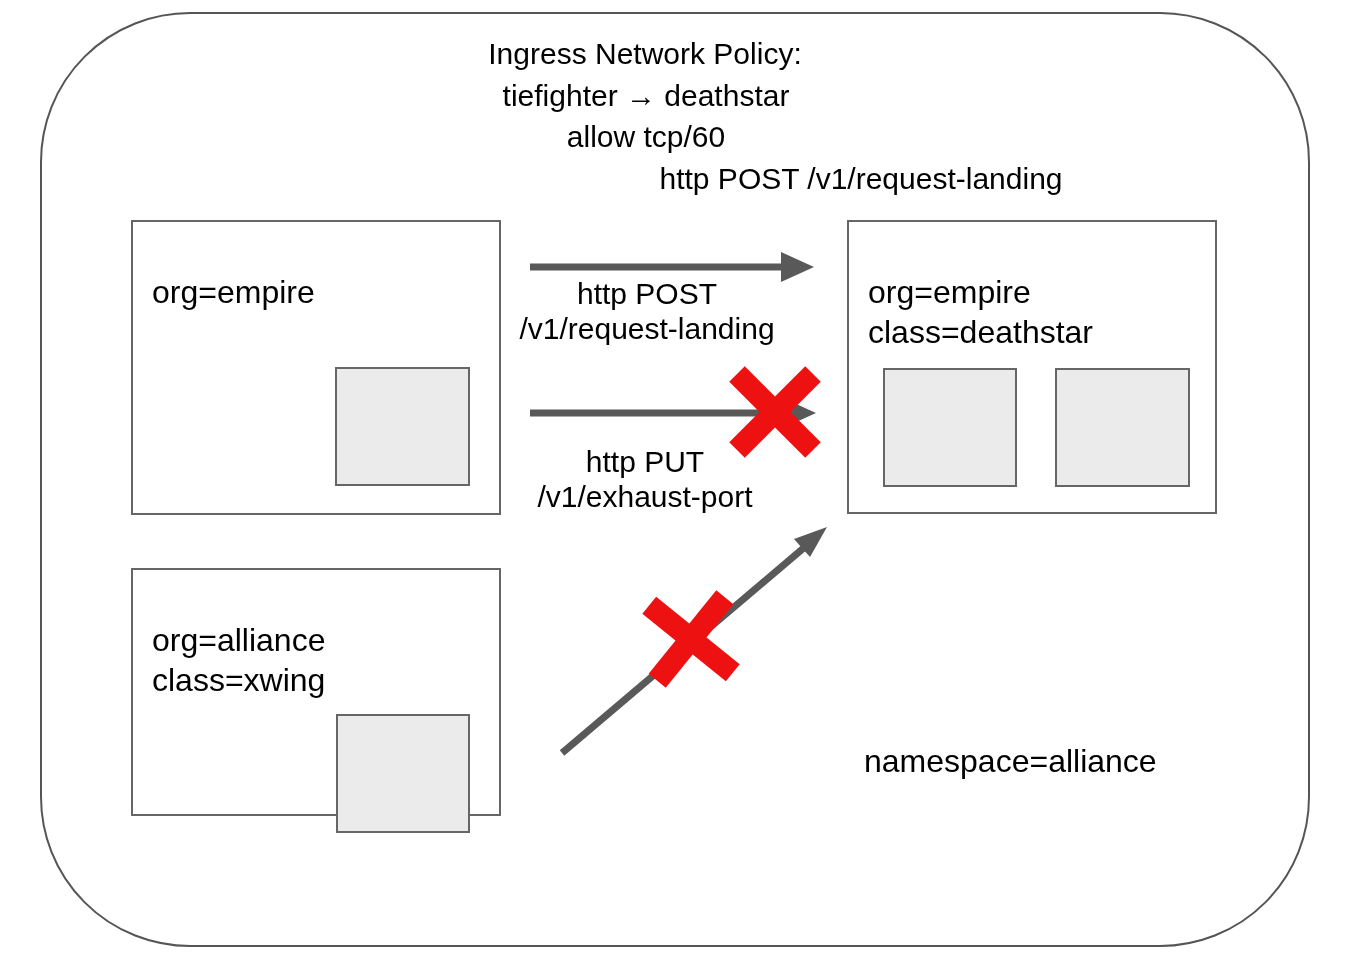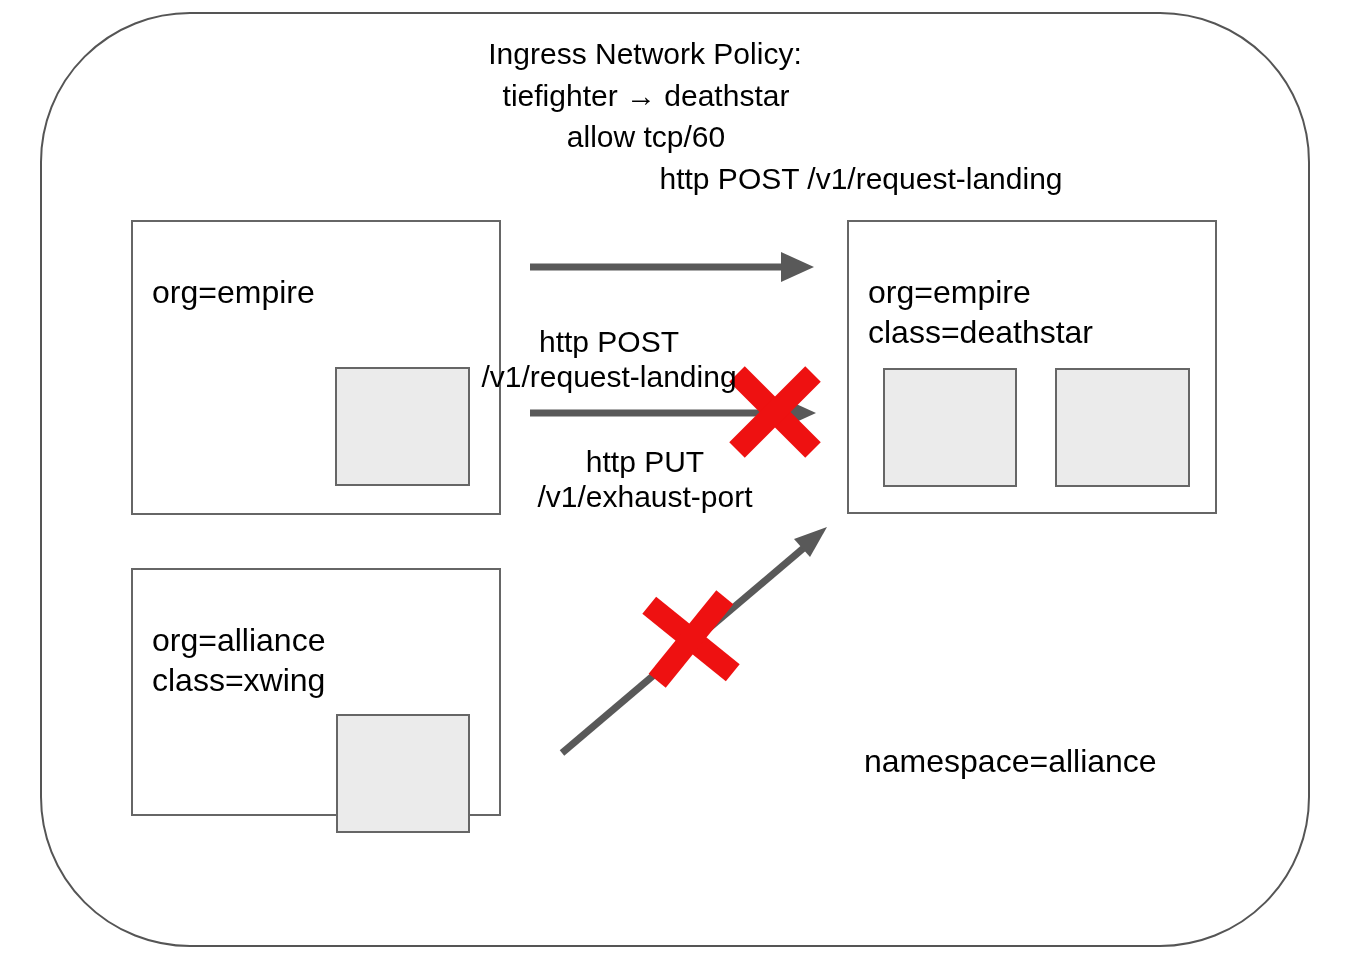--- a/index.html
+++ b/index.html
@@ -124,21 +124,21 @@
       <line x1="562" y1="753" x2="806" y2="546" stroke="#595959" stroke-width="7"></line>
       <polygon points="827,527 810,557 794,539" fill="#595959"></polygon>
     </g>
 
     <g transform="rotate(-6 691 639)">
       <line x1="653" y1="601" x2="729" y2="677" stroke="#ee1111" stroke-width="22"></line>
       <line x1="729" y1="601" x2="653" y2="677" stroke="#ee1111" stroke-width="22"></line>
     </g>
   </svg>
 
-  <div class="edge-label" style="left:609px; top:276px;margin-top:48px;">
+  <div class="edge-label" style="left:647px; top:276px;">
     <div>http POST</div>
     <div>/v1/request-landing</div>
   </div>
 
   <div class="edge-label" style="left:645px; top:428px;margin-top:16px;">
     <div>http PUT</div>
     <div>/v1/exhaust-port</div>
   </div>
 
   <div class="namespace-label">namespace=alliance</div>

